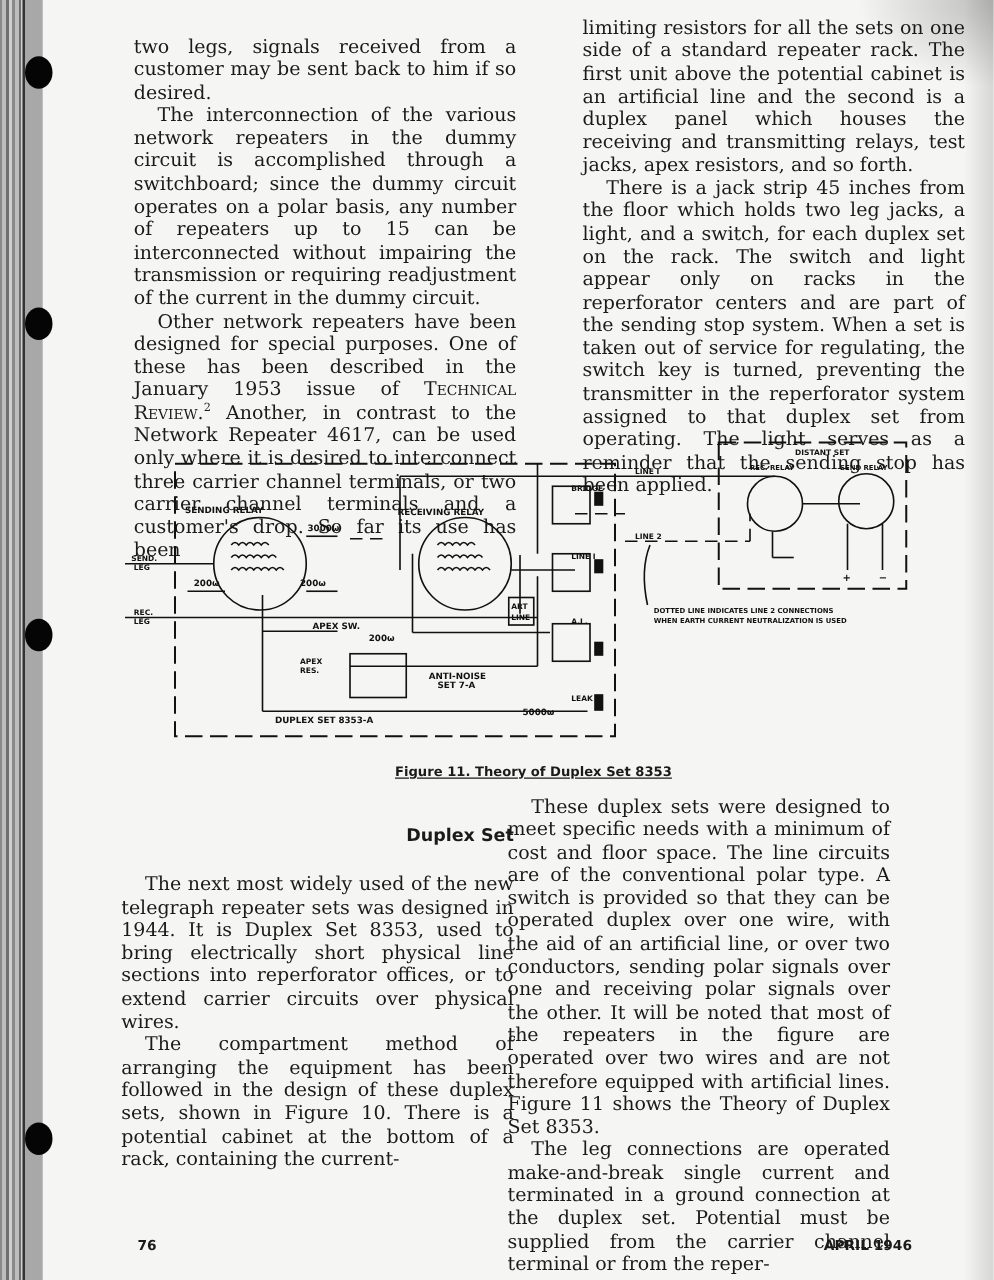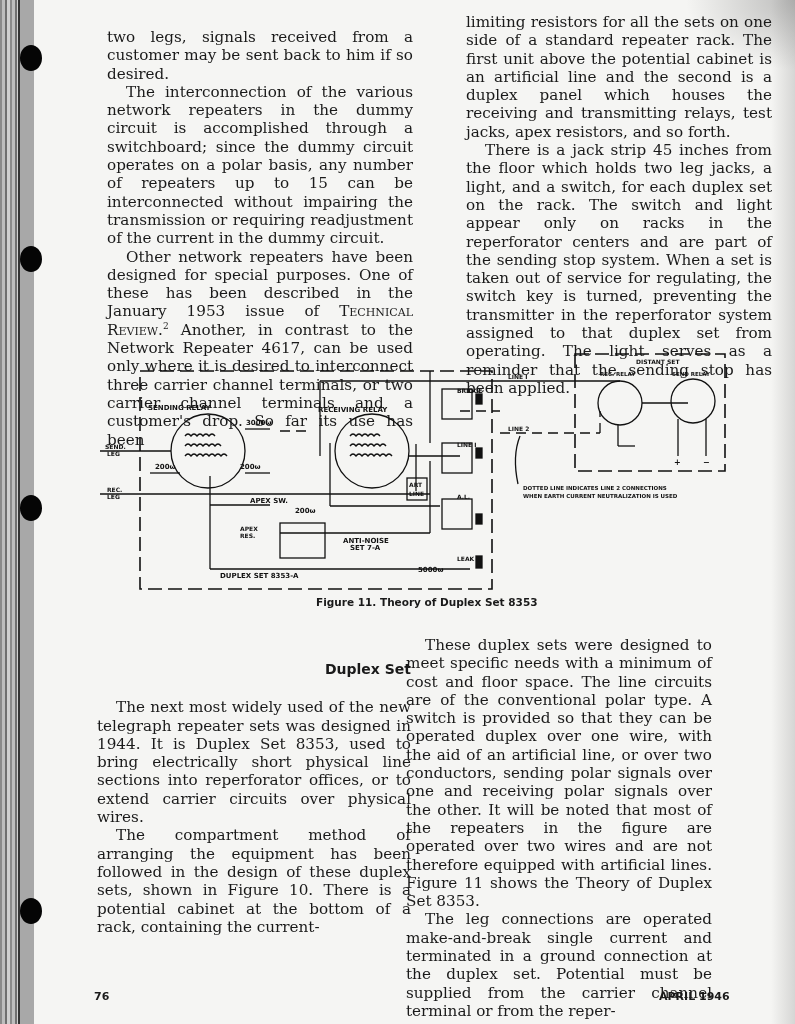--- a/index.html
+++ b/index.html
@@ -29,28 +29,28 @@
   .col-left-bot { left: 97px; top: 636px; width: 314px; }
   .col-right-bot { left: 406px; top: 636px; width: 306px; }
   .smallcaps { font-variant: small-caps; }
   sup { font-size: 9px; line-height: 0; }
 
   .section-heading {
     font-family: "DejaVu Sans", "Liberation Sans", sans-serif; font-weight: bold;
     font-size: 14px; margin: 24px 0 20px 0 !important; text-align: right;
   }
   .caption {
-    position: absolute; left: 316px; top: 596px;
-    font-family: "DejaVu Sans", "Liberation Sans", sans-serif; font-weight: bold; font-size: 10.5px;
+    position: absolute; left: 316px; top: 612px;
+    font-family: "DejaVu Sans", "Liberation Sans", sans-serif; font-weight: bold; font-size: 10.5px; text-decoration: underline;
   }
   .folio {
     position: absolute; top: 990px;
     font-family: "DejaVu Sans", "Liberation Sans", sans-serif; font-weight: bold; font-size: 11px;
   }
-  .folio-left { left: 94px; }
+  .folio-left { left: 110px; }
   .folio-right { left: 659px; }
 
   .diagram { position: absolute; left: 100px; top: 351px; width: 640px; height: 245px; }
   .diagram svg { width: 640px; height: 245px; }
   .diagram text { font-family: "DejaVu Sans", "Liberation Sans", sans-serif; font-weight: bold; fill: #111; }
 </style>
 </head>
 <body>
 
 <div class="binding"></div>

